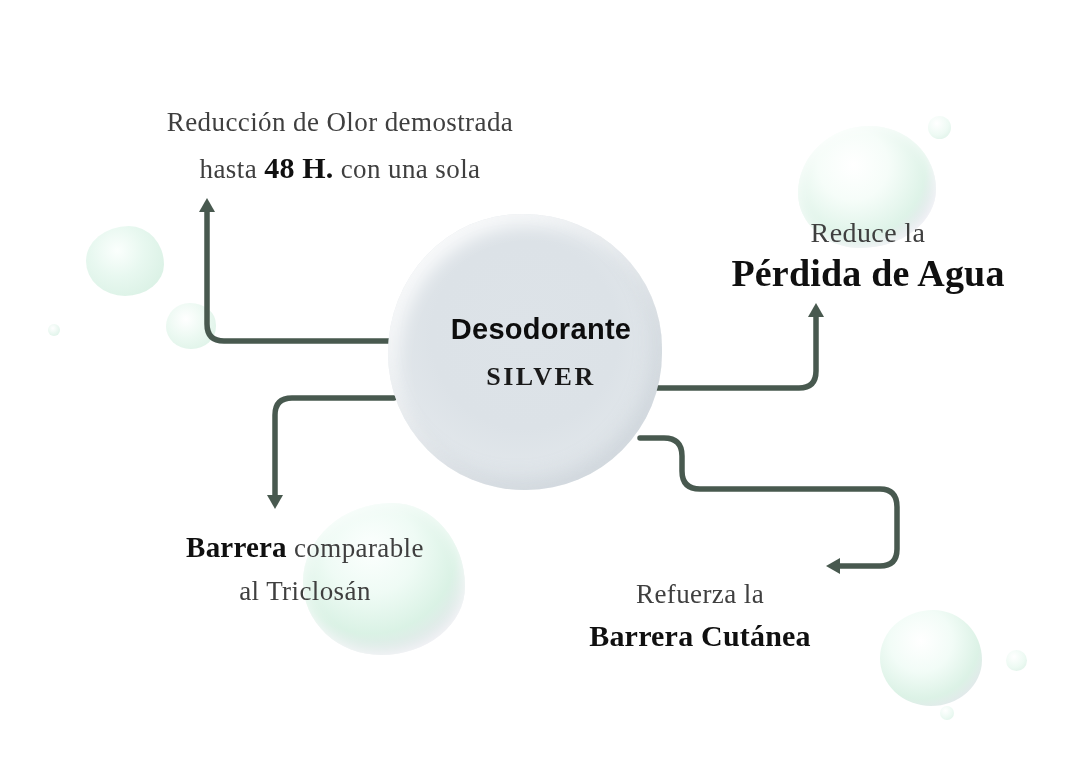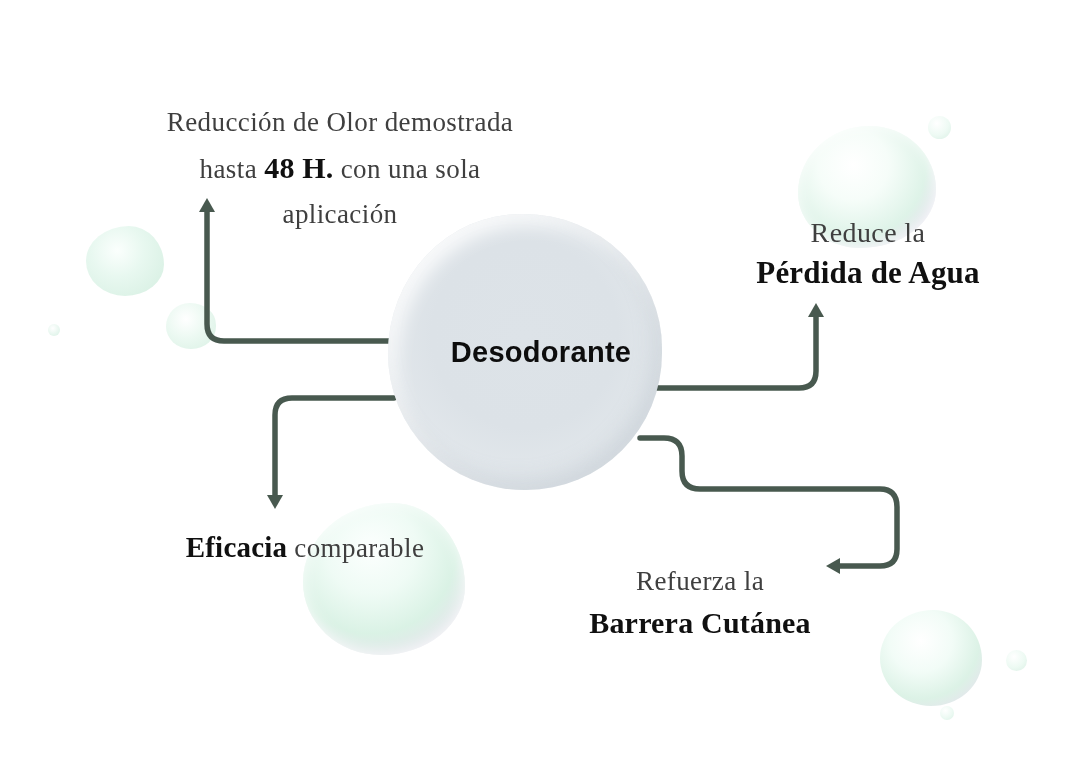--- a/index.html
+++ b/index.html
@@ -99,24 +99,24 @@
     color: var(--text, #3f3f3f); letter-spacing: 0.4px;
   }
   .sans { font-family: Liberation Serif, serif; font-weight: 400; }
   .serif {
     font-family: "Liberation Serif", serif; font-weight: 700;
     color: var(--bold-text, #101010); letter-spacing: 0.2px;
   }
   .co-odor   { left: 90px;  top: 100px; width: 500px; font-size: 27px; line-height: 45px; }
   .co-odor .serif { font-size: 30px; }
   .co-water  { left: 688px; top: 213px; width: 360px; font-size: 28px; line-height: 40px; }
-  .co-water .serif { font-size: 31px; margin-top: 12px; }
+  .co-water .serif { font-size: 38px; margin-top: 12px; }
   .co-efficacy { left: 100px; top: 526px; width: 410px; font-size: 27px; line-height: 43px; }
   .co-efficacy .serif { font-size: 29px; }
-  .co-barrier { left: 530px; top: 561px; width: 340px; font-size: 27px; line-height: 41px; }
+  .co-barrier { left: 530px; top: 574px; width: 340px; font-size: 27px; line-height: 41px; }
   .co-barrier .serif { font-size: 30px; }
 </style>
 </head>
 <body>
 
 <div class="canvas">
 
   <div class="bubble bubble-a"></div>
   <div class="bubble bubble-b"></div>
   <div class="bubble bubble-c"></div>
@@ -135,36 +135,37 @@
     </defs>
     <path d="M 390 341 H 224 Q 207 341 207 324 V 210" marker-end="url(#ah)"></path>
     <path d="M 394 398 H 292 Q 275 398 275 415 V 497" marker-end="url(#ah)"></path>
     <path d="M 655 388 H 799 Q 816 388 816 371 V 315" marker-end="url(#ah)"></path>
     <path d="M 640 438 H 664 Q 682 438 682 456 V 471 Q 682 489 700 489 H 880 Q 897 489 897 507 V 549 Q 897 566 880 566 H 838" marker-end="url(#ah)"></path>
   </svg>
 
   <div class="product">
     <div class="product-label">
       <div class="product-name">Desodorante</div>
+      <div class="product-variant">SILVER</div>
     </div>
   </div>
 
   <div class="callout co-odor">
     <div><span class="sans">Reducción de Olor demostrada</span></div>
     <div><span class="sans">hasta </span><span class="serif">48 H.</span><span class="sans"> con una sola</span></div>
-    <div><span class="sans">aplicación</span></div>
   </div>
 
   <div class="callout co-water">
     <div><span class="sans">Reduce la</span></div>
     <div><span class="serif">Pérdida de Agua</span></div>
   </div>
 
   <div class="callout co-efficacy">
-    <div><span class="serif">Eficacia</span><span class="sans"> comparable</span></div>
+    <div><span class="serif">Barrera</span><span class="sans"> comparable</span></div>
+    <div><span class="sans">al Triclosán</span></div>
   </div>
 
   <div class="callout co-barrier">
     <div><span class="sans">Refuerza la</span></div>
     <div><span class="serif">Barrera Cutánea</span></div>
   </div>
 
 </div>
 
 </body></html>

